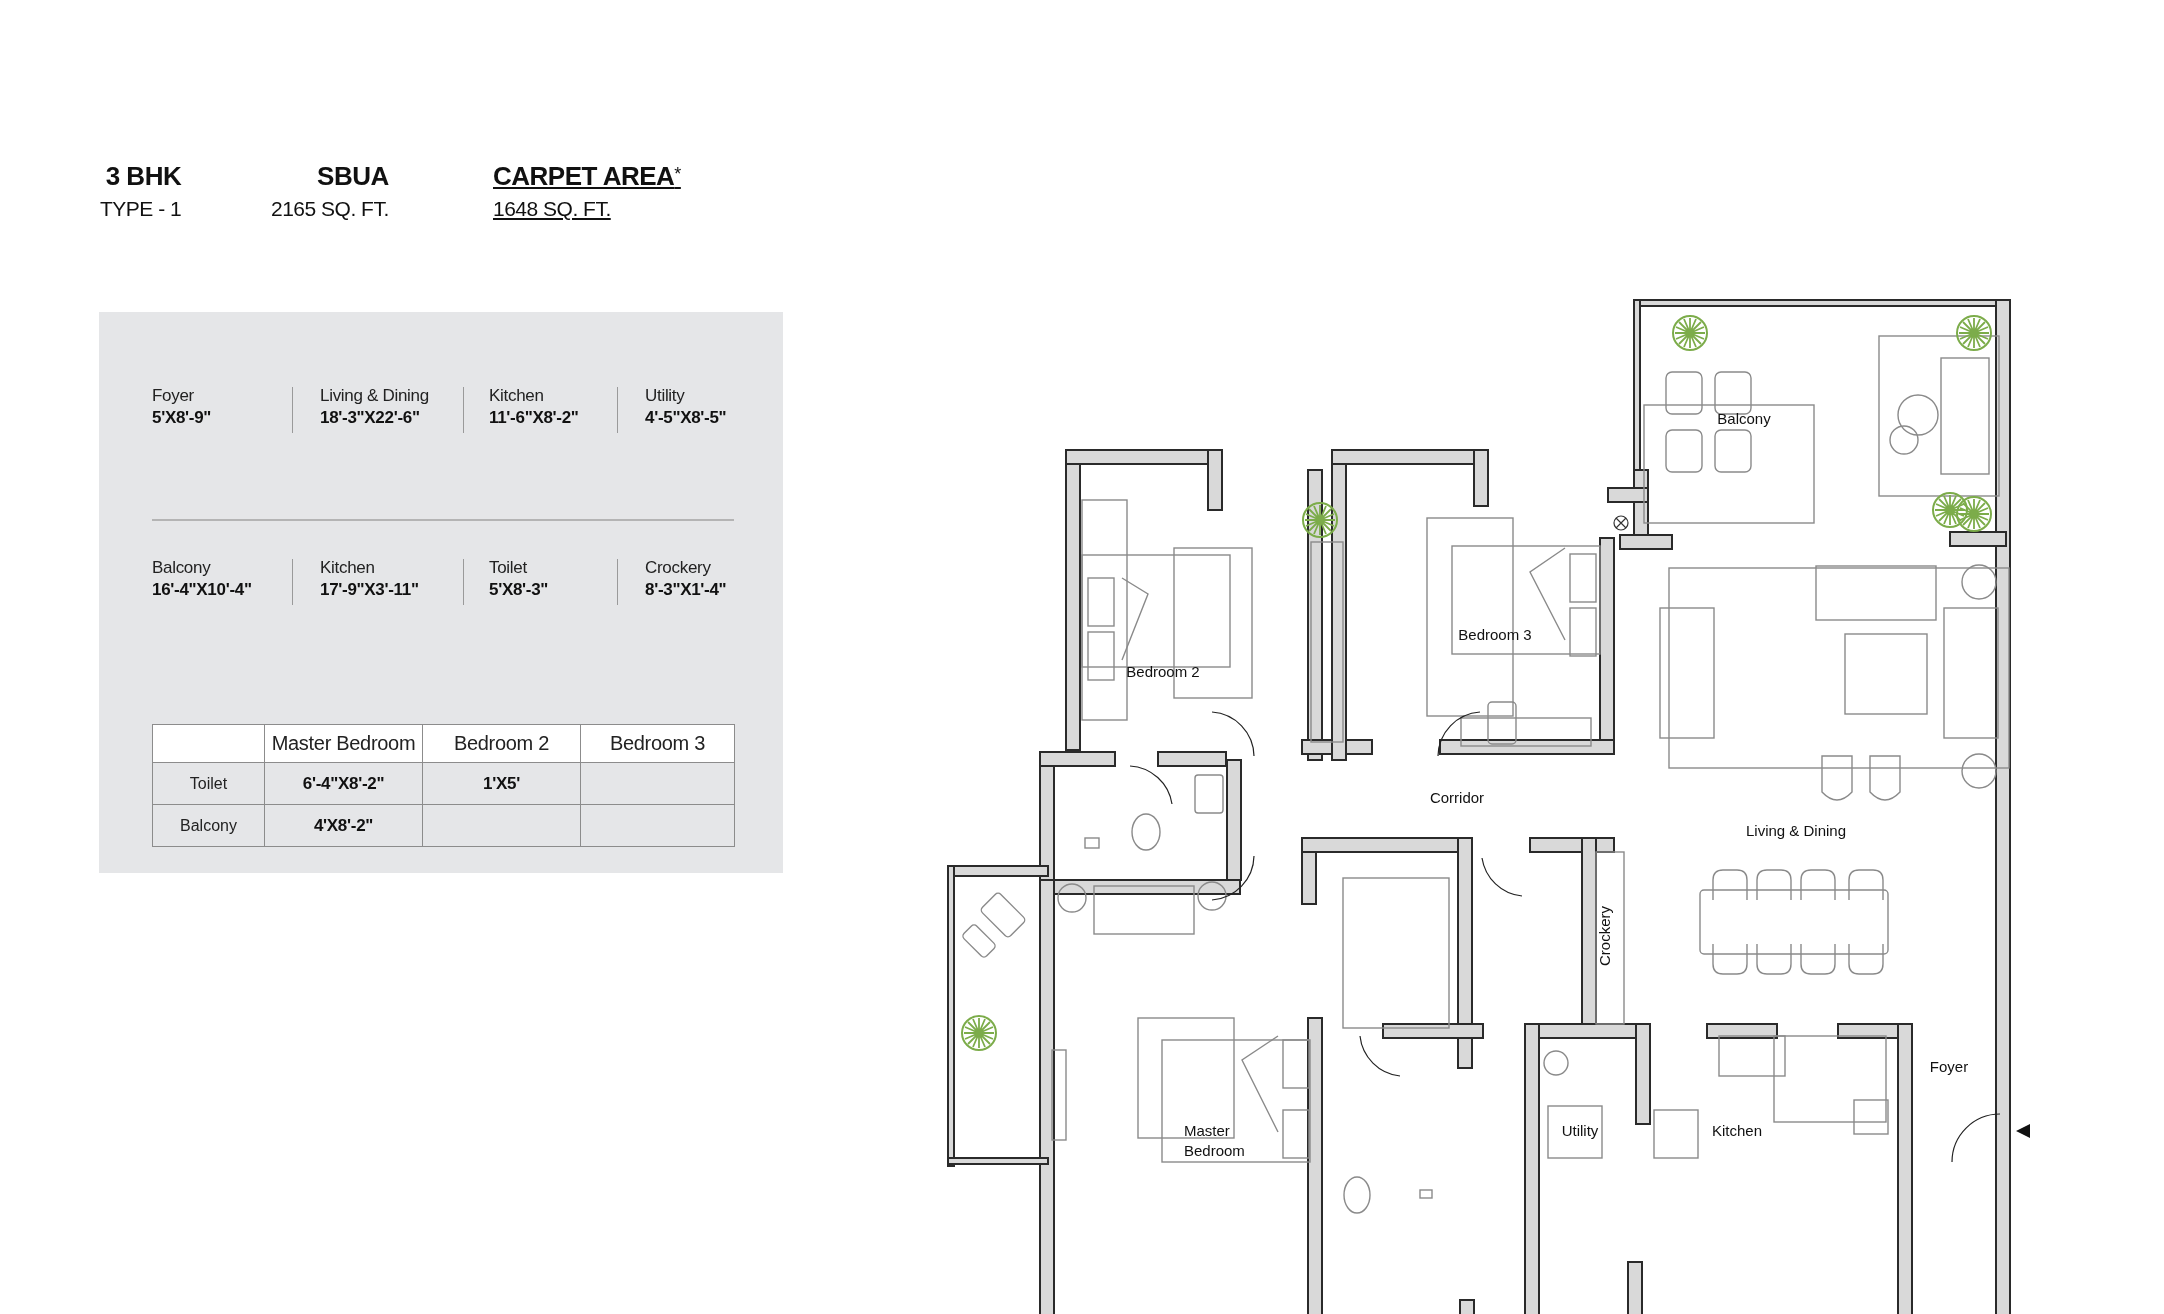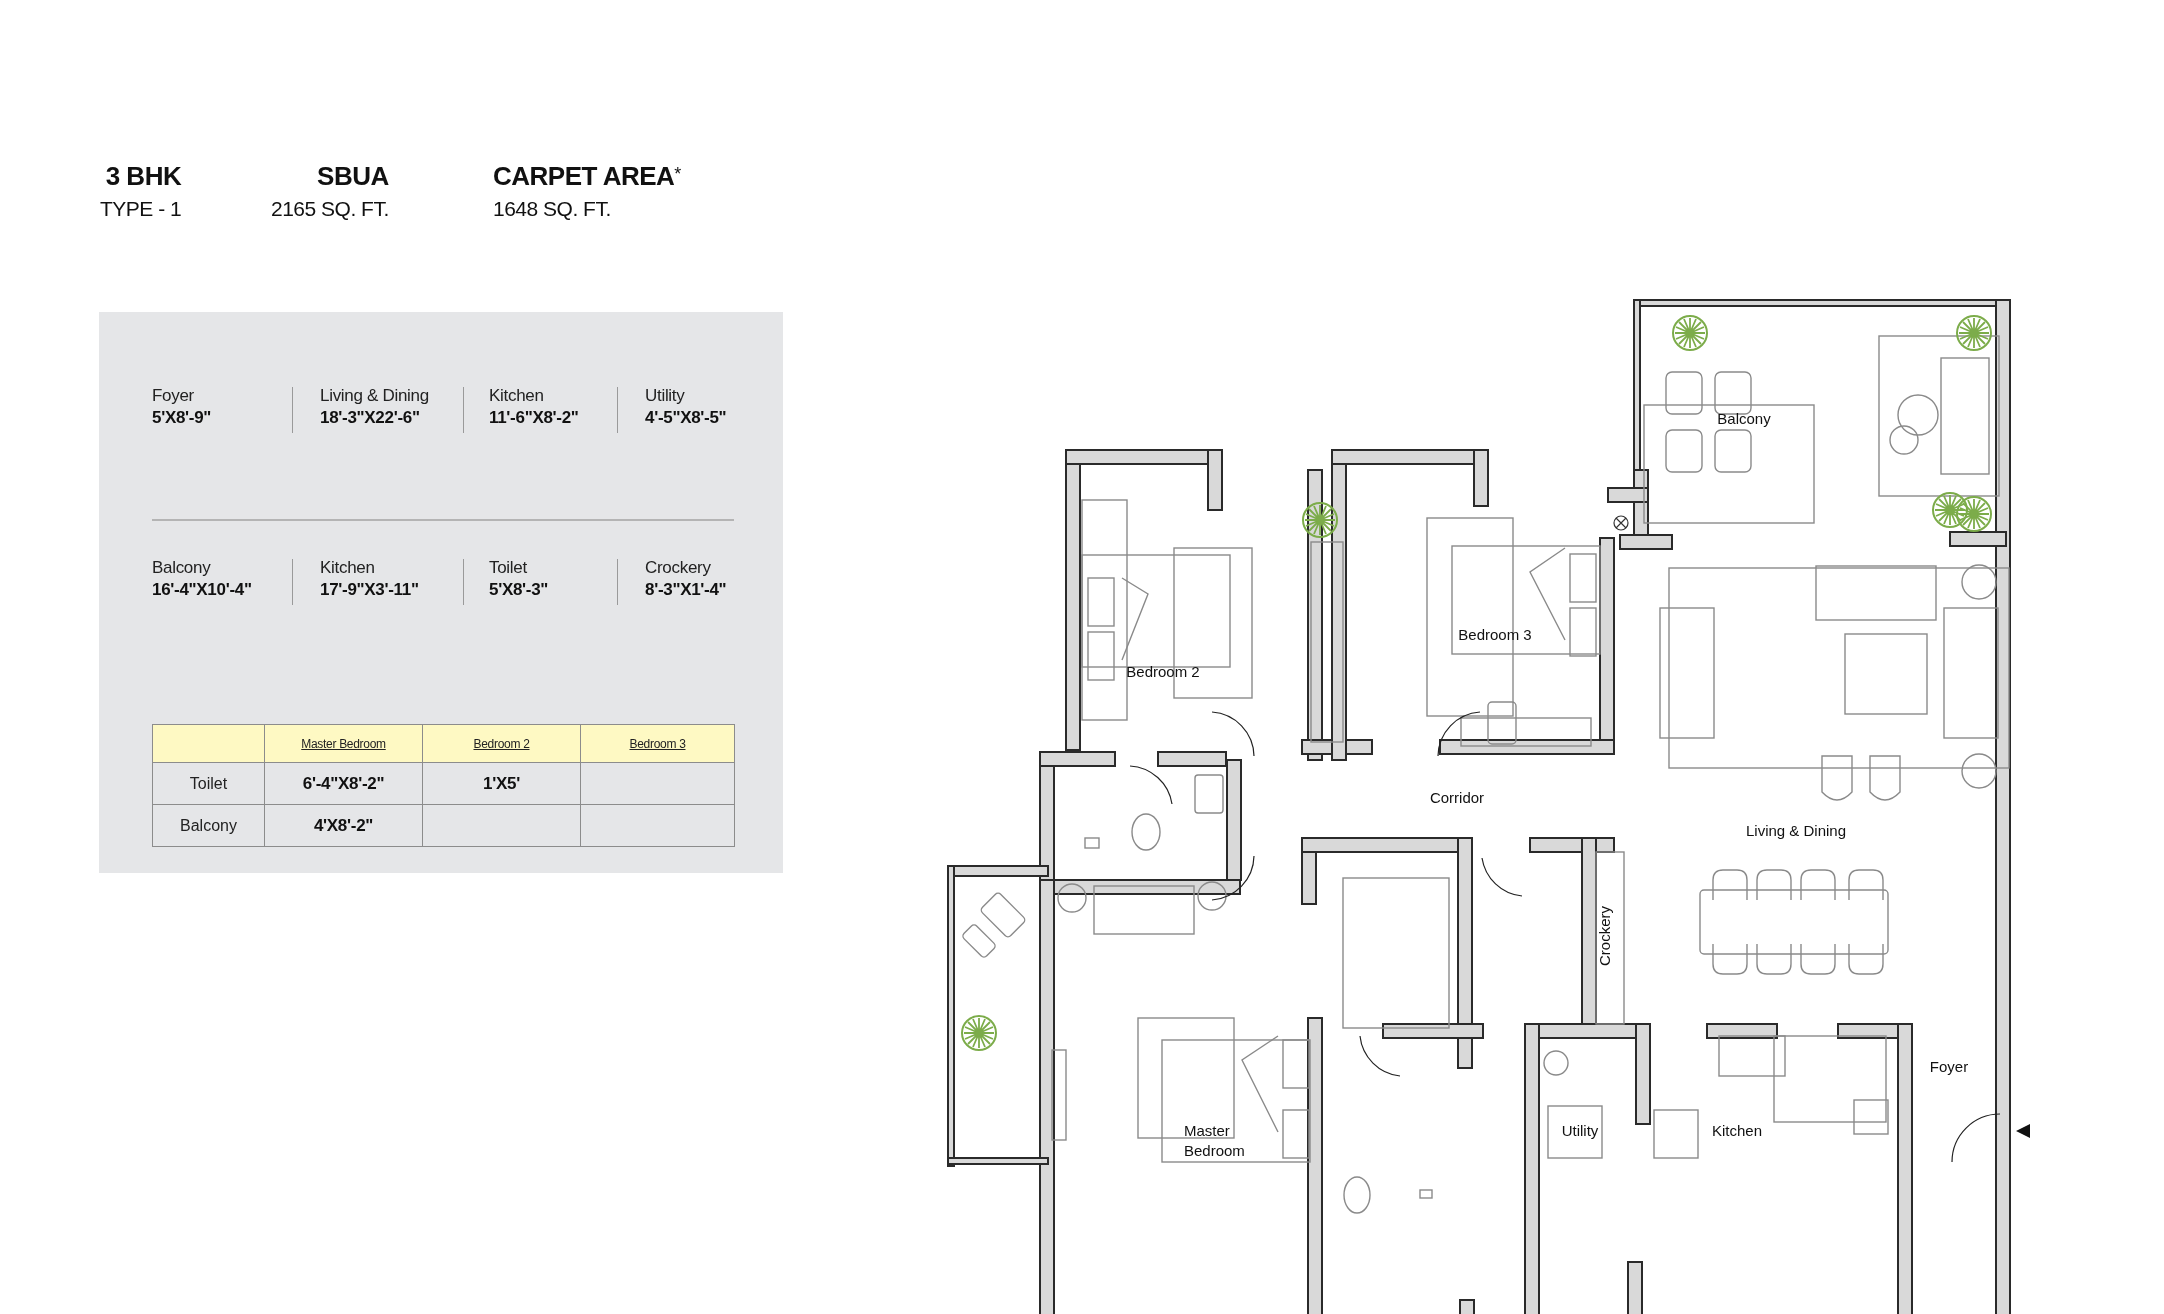--- a/index.html
+++ b/index.html
@@ -10,39 +10,39 @@
   .hdr .t2 { font-size:21px; font-weight:400; letter-spacing:-0.5px; line-height:34px; }
   .hdr .t1 sup { font-size:18px; font-weight:400; vertical-align:top; position:relative; top:-2px; }
   #panel { position:absolute; left:99px; top:312px; width:684px; height:561px; background:#e5e6e8; }
   .spec { position:absolute; }
   .spec .lab { font-size:17px; color:#222; line-height:22px; white-space:nowrap; letter-spacing:-0.3px; }
   .spec .val { font-size:17px; font-weight:700; color:#111; line-height:22px; white-space:nowrap; letter-spacing:-0.3px; }
   .vsep { position:absolute; width:1px; background:#9a9a9a; height:46px; }
   .hsep { position:absolute; left:53px; width:582px; height:2px; background:#b4b4b4; top:207px; }
   table#rooms { position:absolute; left:53px; top:412px; width:583px; border-collapse:collapse; }
   #rooms th, #rooms td { border:1.5px solid #8c8c8c; text-align:center; padding:0; }
-  #rooms th { background:#fef9c3; font-weight:400; font-size:12px; height:37px; color:#222; letter-spacing:-0.3px;text-decoration:underline; }
+  #rooms th { background:#ffffff; font-weight:400; font-size:20px; height:37px; color:#222; letter-spacing:-0.3px; }
   #rooms td { height:41px; font-size:17px; color:#111; }
   #rooms td.rl { font-size:16px; color:#222; width:111px; }
   #rooms td.v { font-weight:700; letter-spacing:-0.3px; }
   #plan { position:absolute; left:0; top:0; }
   .rlabel { font-family:"Liberation Sans", "DejaVu Sans", sans-serif; font-size:15px; fill:#111; }
 </style>
 </head>
 <body>
 
 <div class="hdr" style="left:100px;">
   <div class="t1">3 BHK</div>
   <div class="t2">TYPE - 1</div>
 </div>
 <div class="hdr" style="left:252px;margin-left:19px;">
   <div class="t1">SBUA</div>
   <div class="t2">2165 SQ. FT.</div>
 </div>
-<div class="hdr" style="left:493px;">
+<div class="hdr" style="left:493px;text-decoration:underline;">
   <div class="t1"><span>CARPET AREA</span><sup>*</sup></div>
   <div class="t2">1648 SQ. FT.</div>
 </div>
 
 <div id="panel">
   <div class="spec" style="left:53px;top:73px;">
     <div class="lab">Foyer</div>
     <div class="val">5'X8'-9"</div>
   </div>
   <div class="vsep" style="left:193px;top:75px;"></div>

